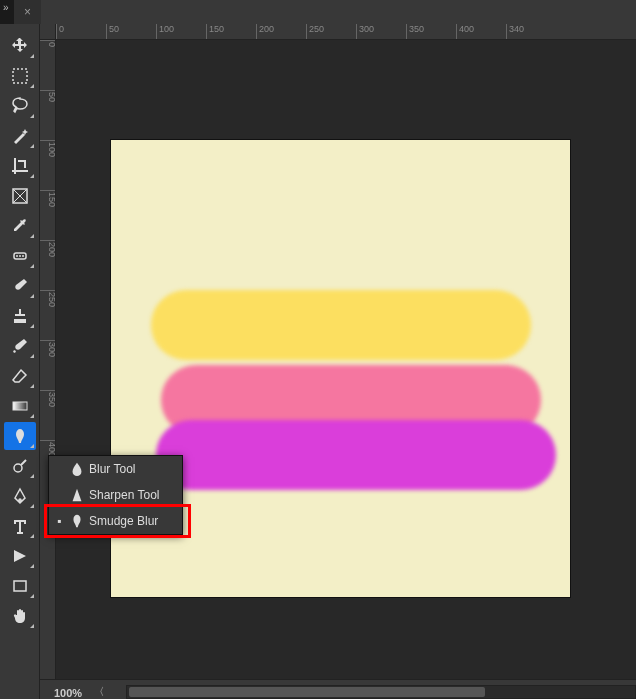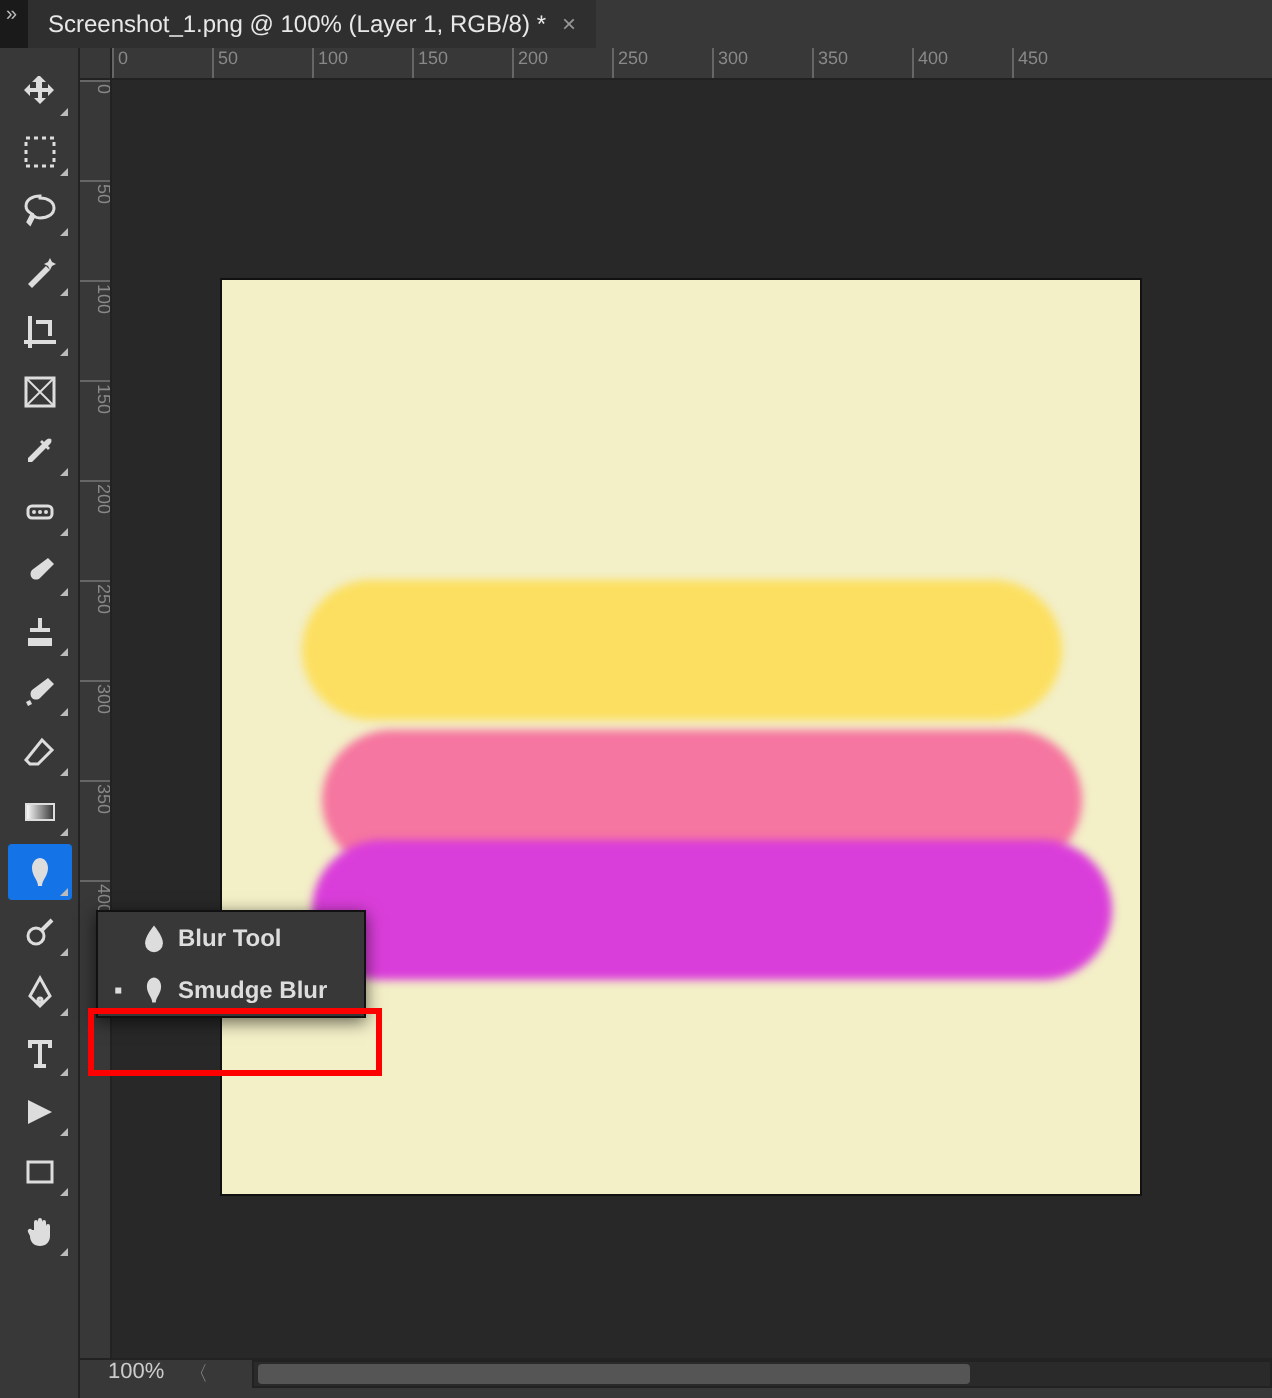--- a/index.html
+++ b/index.html
@@ -153,43 +153,43 @@
   }
   .flyout-row {
     display: flex;
     align-items: center;
     height: 26px;
     padding: 0 8px;
     gap: 4px;
     font-size: 12px;
     color: #ddd;
     cursor: pointer;
-    font-weight: bold;
   }
   .flyout-row .mark { width: 8px; }
   .flyout-row svg { width: 16px; height: 16px; flex: none; }
   .highlight-box {
     position: absolute;
     left: 44px; top: 504px;
     width: 147px; height: 34px;
     border: 3px solid #ff0000;
     z-index: 60;
     pointer-events: none;
   }
   .status-bar {
     position: absolute;
     left: 40px; right: 0; bottom: 0; height: 20px;
     background: #383838;
     border-top: 1px solid #222;
     display: flex;
-    align-items: flex-start;
+    align-items: flex-end;
     color: #ccc;
     font-size: 11px;
     gap: 12px;
     padding-left: 14px;
+    font-weight: bold;
   }
   .status-field {
     display: flex; align-items: center; gap: 4px;
   }
   .status-chev { color: #888; font-size: 10px; }
   .scroll-track {
     flex: 1;
     margin-left: 10px;
     height: 14px;
     background: #2a2a2a;
@@ -204,21 +204,20 @@
     border-radius: 2px;
   }
 </style>
 </head>
 <body>
 
 <div class="expand-handle">»</div>
 
 <div class="tab-bar">
   <div class="tab">
-    <span>Screenshot_1.png @ 100% (Layer 1, RGB/8) *</span>
     <span class="tab-close">×</span>
   </div>
 </div>
 
 <div class="toolbox">
   <div id="tools-container">
       <div class="tool">
         <svg viewBox="0 0 18 18">
           <use href="#i-move"></use>
         </svg>
@@ -345,21 +344,21 @@
   <div class="ruler-h" id="ruler-h">
       <div class="tick">0</div>
       <div class="tick">50</div>
       <div class="tick">100</div>
       <div class="tick">150</div>
       <div class="tick">200</div>
       <div class="tick">250</div>
       <div class="tick">300</div>
       <div class="tick">350</div>
       <div class="tick">400</div>
-      <div class="tick">450</div>
+      <div class="tick">340</div>
     </div>
   <div class="ruler-v" id="ruler-v">
       <div class="tick">0</div>
       <div class="tick">50</div>
       <div class="tick">100</div>
       <div class="tick">150</div>
       <div class="tick">200</div>
       <div class="tick">250</div>
       <div class="tick">300</div>
       <div class="tick">350</div>
@@ -376,20 +375,27 @@
 
 <div class="flyout" id="flyout">
     <div class="flyout-row">
       <span class="mark"></span>
       <svg viewBox="0 0 18 18">
         <use href="#i-blur"></use>
       </svg>
       <span>Blur Tool</span>
     </div>
     <div class="flyout-row">
+      <span class="mark"></span>
+      <svg viewBox="0 0 18 18">
+        <use href="#i-sharpen"></use>
+      </svg>
+      <span>Sharpen Tool</span>
+    </div>
+    <div class="flyout-row">
       <span class="mark">▪</span>
       <svg viewBox="0 0 18 18">
         <use href="#i-smudge"></use>
       </svg>
       <span>Smudge Blur</span>
     </div>
   </div>
 <div class="highlight-box"></div>
 
 <div class="status-bar">

